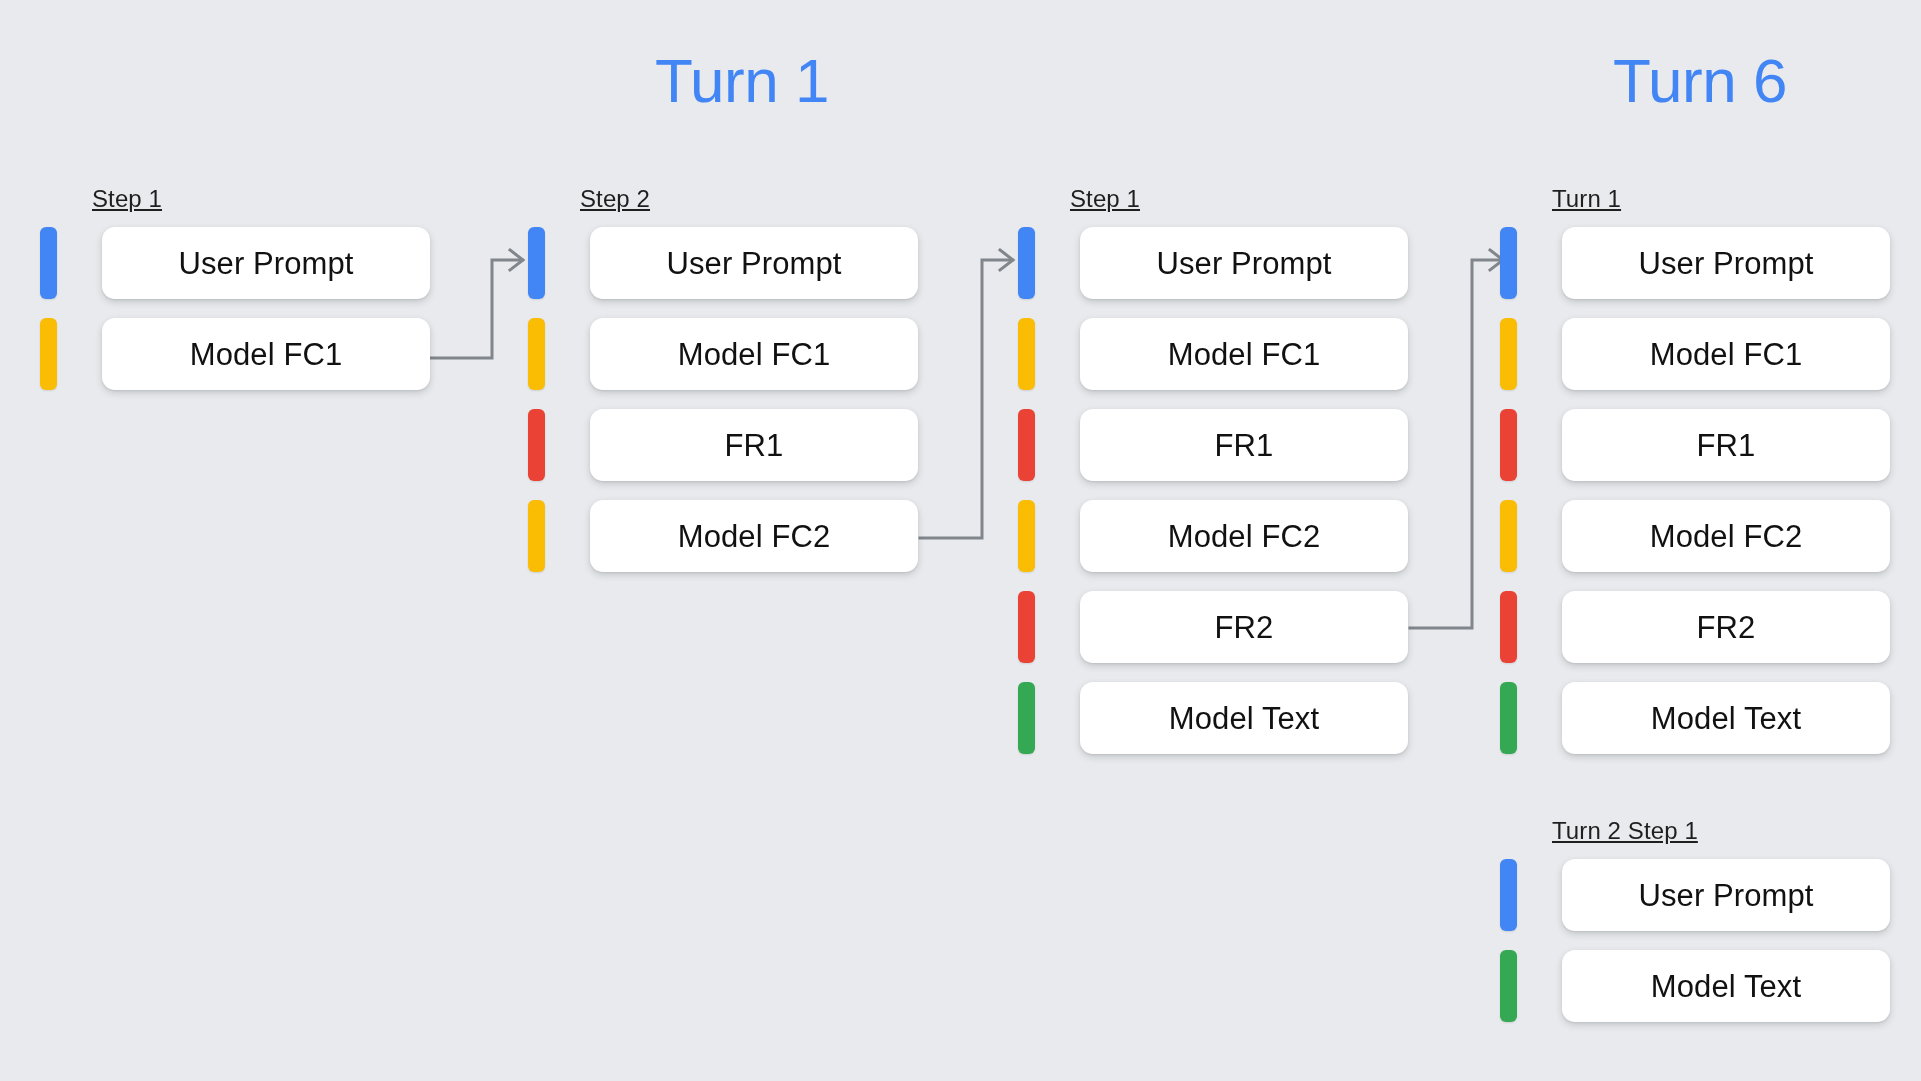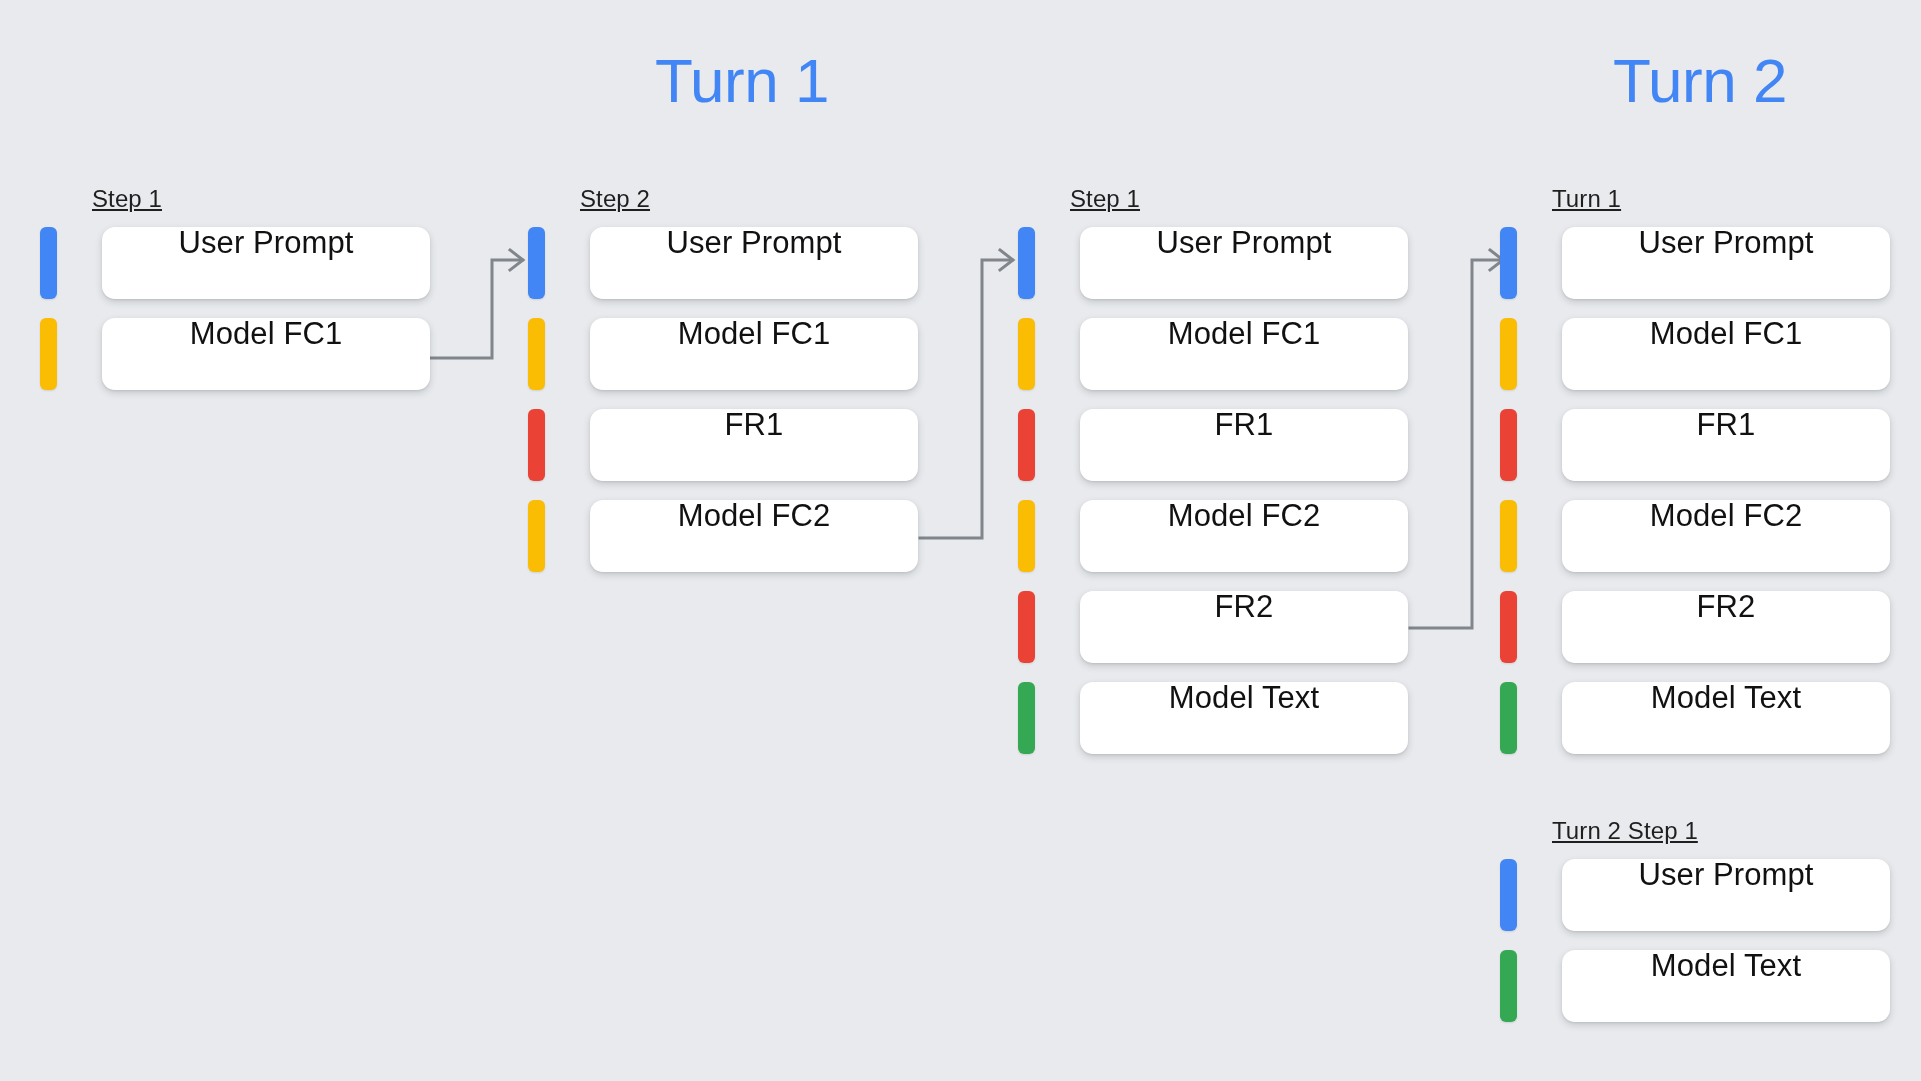--- a/index.html
+++ b/index.html
@@ -66,20 +66,21 @@
   .bar.blue   { background: #4285F4; }
   .bar.yellow { background: #FBBC04; }
   .bar.red    { background: #EA4335; }
   .bar.green  { background: #34A853; }
 
   .card {
     margin-left: 45px;
     background: #FFFFFF;
     border-radius: 13px;
     display: flex;
+    align-items: center;
     justify-content: center;
     box-shadow: 0 3px 7px rgba(60,64,67,0.20), 0 1px 2px rgba(60,64,67,0.10);
     flex: 1 1 auto;
   }
   .card-label {
     font-size: 31px;
     color: #111111;
     font-weight: 400;
     white-space: nowrap;
     letter-spacing: 0.1px;
@@ -106,21 +107,21 @@
     stroke-linecap: square;
     stroke-linejoin: miter;
   }
 </style>
 </head>
 <body>
 
 <div id="canvas">
 
   <div class="turn-title" style="left:602px; top:50px; width:280px;">Turn 1</div>
-  <div class="turn-title" style="left:1560px; top:50px; width:280px;">Turn 2</div>
+  <div class="turn-title" style="left:1560px; top:50px; width:280px;">Turn 6</div>
 
   <svg class="connector" style="left:430px; top:250px;" width="110" height="130" viewBox="0 0 110 130">
     <path d="M 0 108 L 62 108 L 62 10 L 92 10"></path>
     <polyline class="head" points="80,0 93,10 80,20"></polyline>
   </svg>
 
   <svg class="connector" style="left:920px; top:250px;" width="110" height="310" viewBox="0 0 110 310">
     <path d="M 0 288 L 62 288 L 62 10 L 92 10"></path>
     <polyline class="head" points="80,0 93,10 80,20"></polyline>
   </svg>

